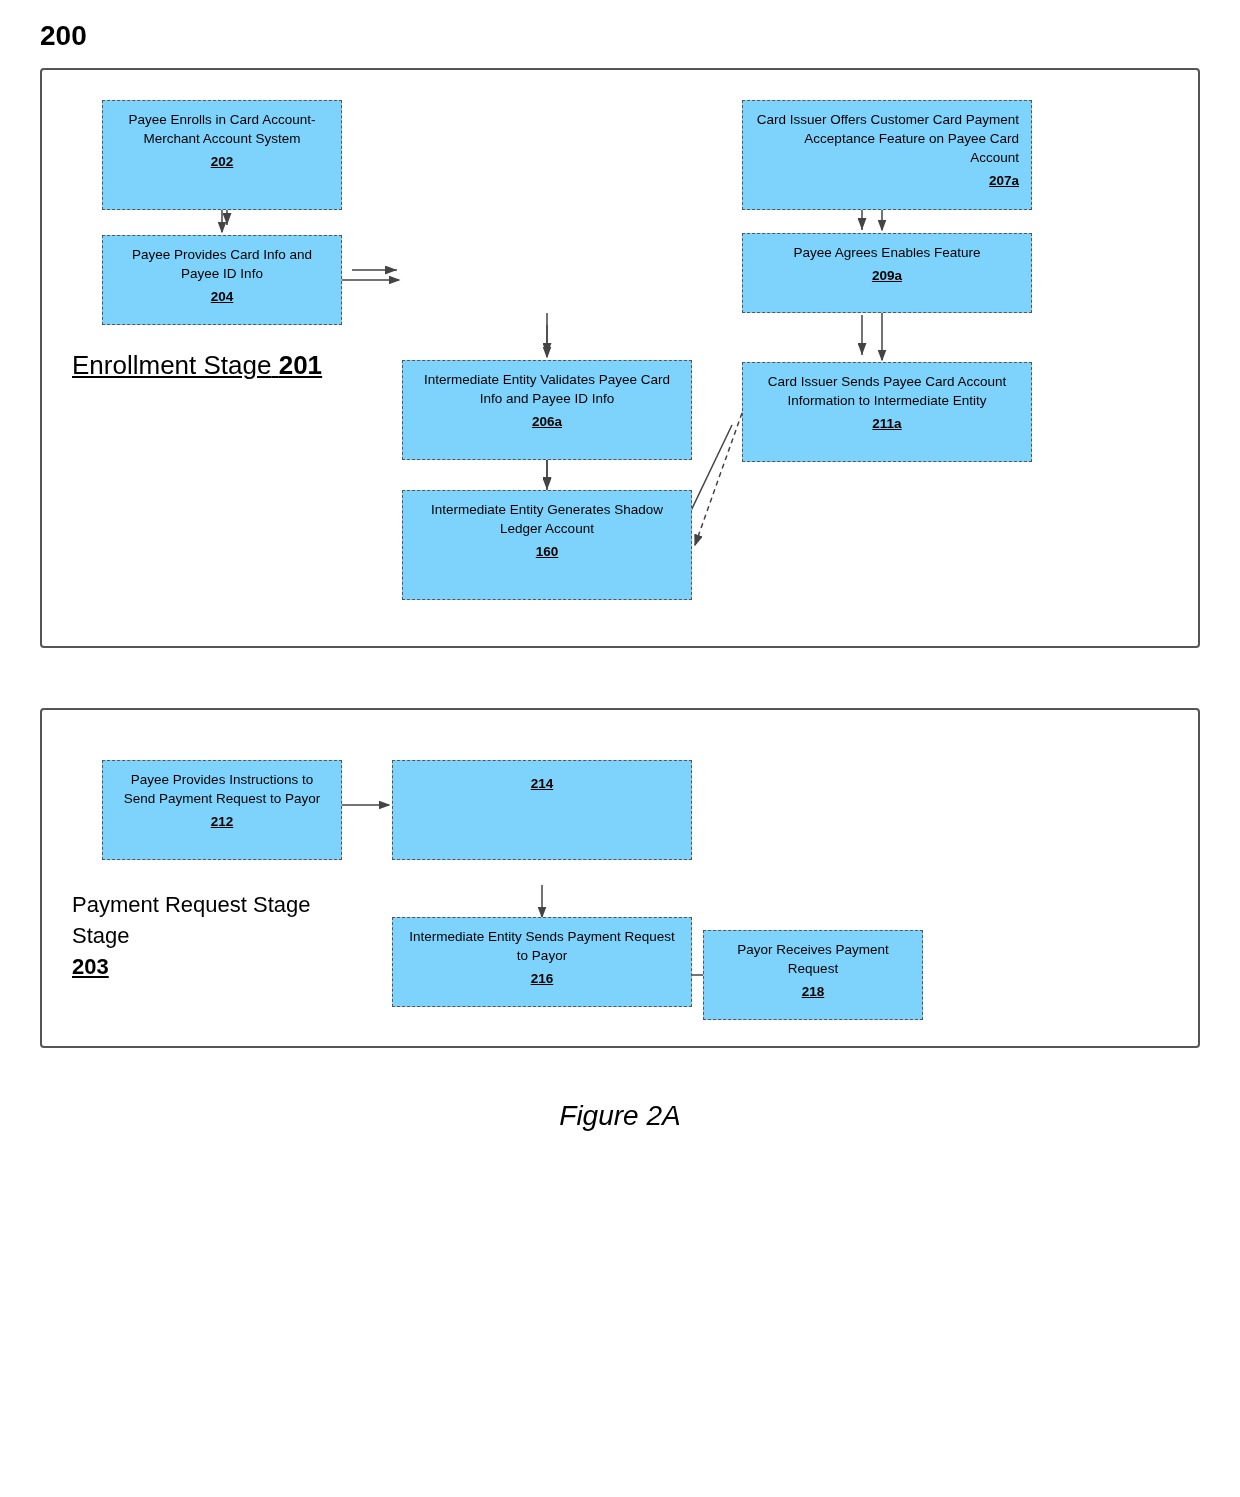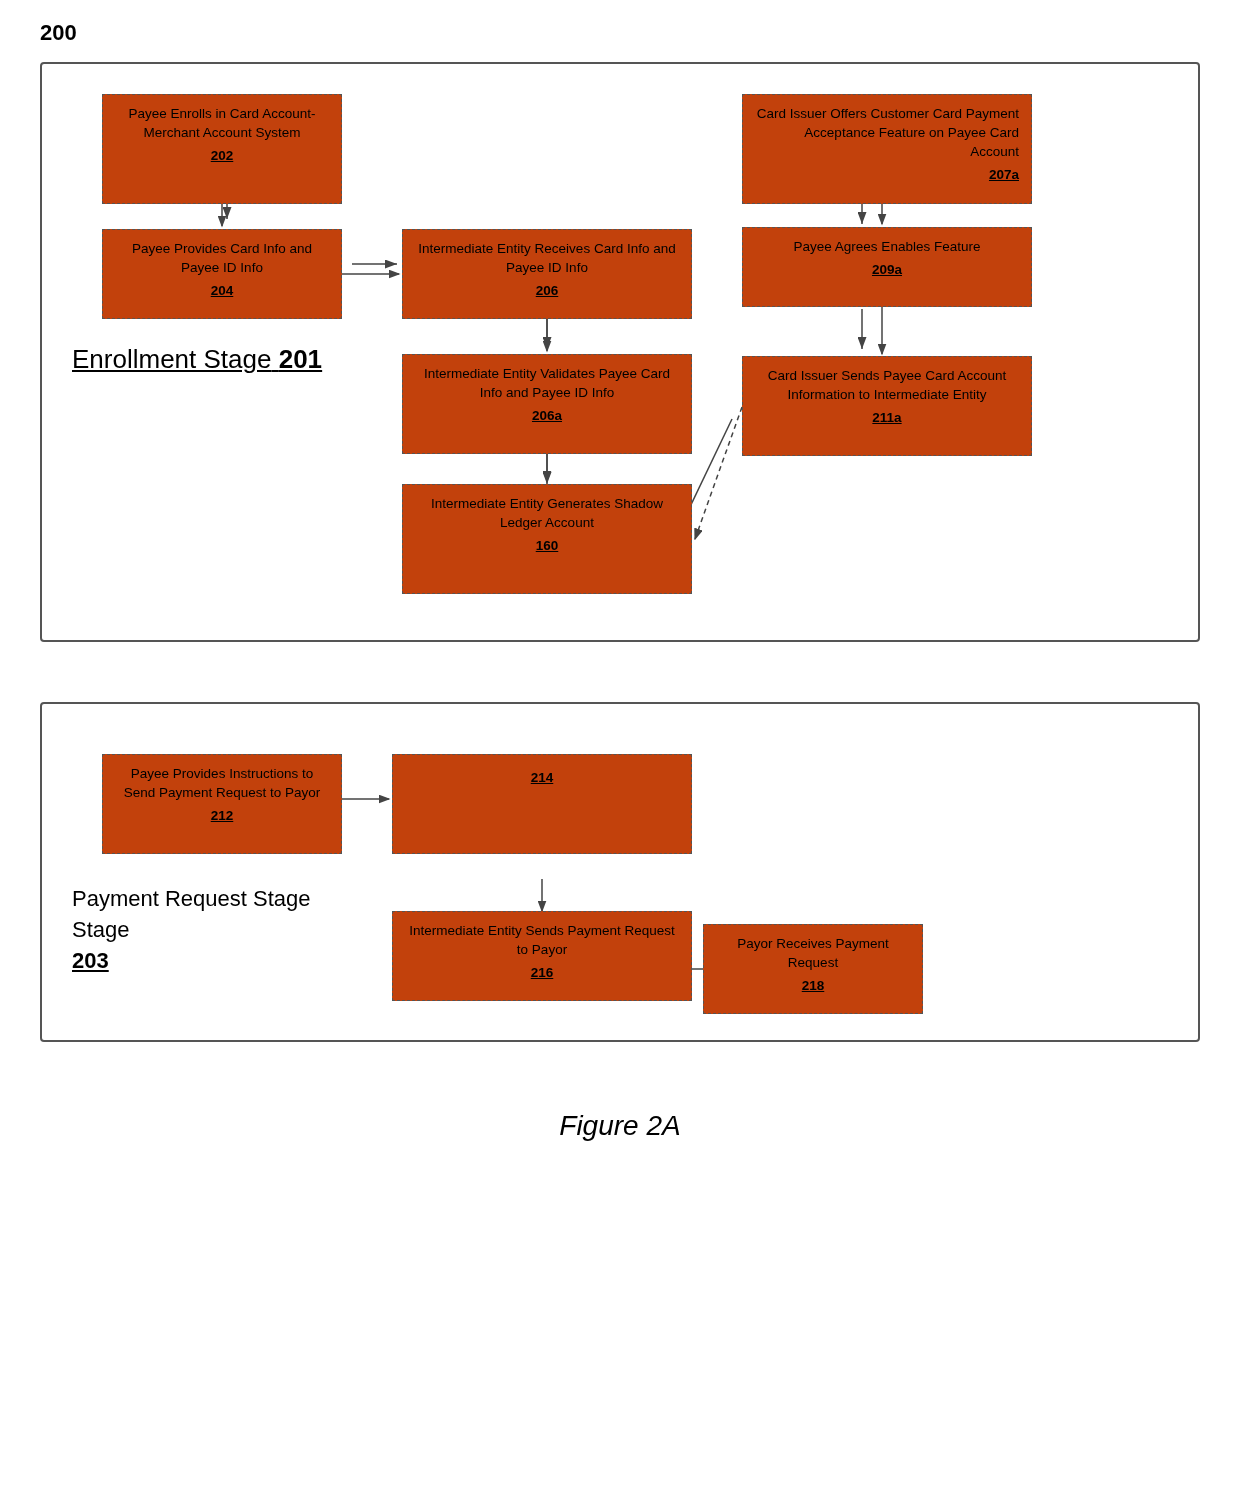--- a/index.html
+++ b/index.html
@@ -45,21 +45,21 @@
     }
 
     
     .bottom-diagram {
       width: 100%;
       border: 2px solid #555;
       border-radius: 4px;
       padding: 16px;
       position: relative;
       min-height: 340px;
-      margin-bottom: 56px;
+      margin-bottom: 40px;
     }
 
     .payment-label {
       position: absolute;
       left: 30px;
       top: 180px;
       font-size: 22px;
       font-weight: normal;
       line-height: 1.4;
     }
@@ -69,21 +69,21 @@
       font-weight: bold;
     }
 
     
     .flow-box {
       border: 1.5px dashed #555;
       padding: 10px 12px;
       text-align: center;
       font-size: 13.5px;
       line-height: 1.4;
-      background: #c2410c;
+      background: #7dd3fc;
       position: absolute;
     }
 
     .flow-box .box-num {
       text-decoration: underline;
       font-weight: bold;
       display: block;
       margin-top: 4px;
     }
 
@@ -103,21 +103,21 @@
       font-weight: normal;
       text-align: center;
       margin-top: 12px;
       font-style: italic;
     }
   </style>
 </head>
 <body>
 
 <div style="width:100%; position:relative; margin-bottom: 10px;">
-  <span style="font-size:22px; font-weight:bold; display:block; margin-bottom:6px;">200</span>
+  <span style="font-size:28px; font-weight:bold; display:block; margin-bottom:6px;">200</span>
 </div>
 
 <div class="top-diagram diagram-container">
   <svg class="arrows-layer">
 
     <defs>
       <marker id="arrowhead" markerWidth="8" markerHeight="6" refX="8" refY="3" orient="auto">
         <polygon points="0 0, 8 3, 0 6" fill="#444"></polygon>
       </marker>
     </defs>
@@ -166,24 +166,20 @@
   <div class="flow-box" style="left:60px; top:30px; width:240px; min-height:110px;">
     <span>Payee Enrolls in Card Account-Merchant Account System</span>
     <span class="box-num">202</span>
   </div>
 
   <div class="flow-box" style="left:60px; top:165px; width:240px; min-height:90px;">
     <span>Payee Provides Card Info and Payee ID Info</span>
     <span class="box-num">204</span>
   </div>
 
-  <div class="flow-box" style="left:360px; top:165px; width:290px; min-height:90px;">
-    <span>Intermediate Entity Receives Card Info and Payee ID Info</span>
-    <span class="box-num">206</span>
-  </div>
 
   <div class="flow-box" style="left:360px; top:290px; width:290px; min-height:100px;">
     <span>Intermediate Entity Validates Payee Card Info and Payee ID Info</span>
     <span class="box-num">206a</span>
   </div>
 
   <div class="flow-box" style="left:360px; top:420px; width:290px; min-height:110px;">
     <span>Intermediate Entity Generates Shadow Ledger Account</span>
     <span class="box-num">160</span>
   </div>

